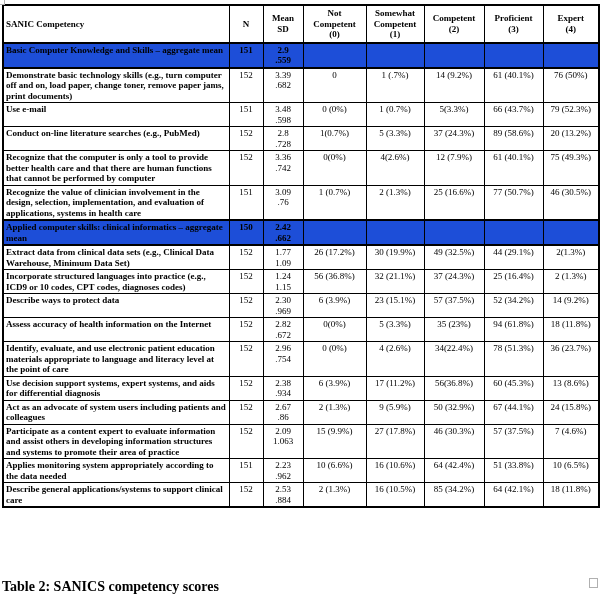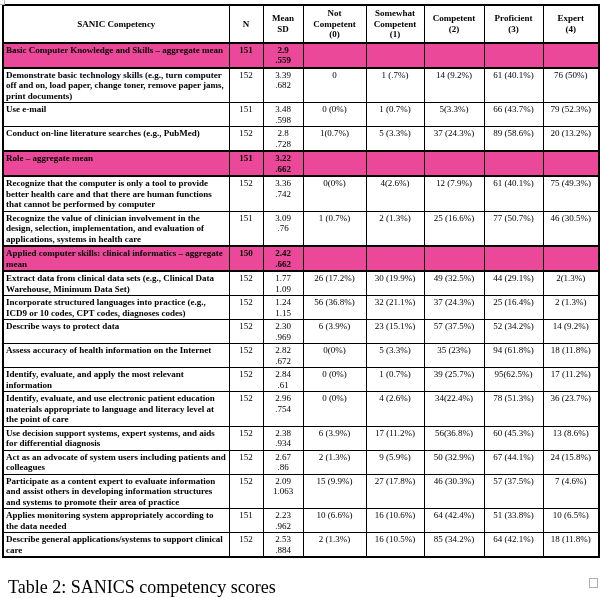--- a/index.html
+++ b/index.html
@@ -40,37 +40,37 @@
     text-align: center;
     word-wrap: break-word;
   }
   thead th {
     font-weight: bold;
     vertical-align: middle;
     height: 28px;
     padding: 2px;
     border-bottom: 2px solid #000;
   }
-  thead th.left { text-align: center; }
+  thead th.left { text-align: left; }
   td.left { text-align: left; font-weight: bold; }
 
   tr.aggregate td {
-    background: #ec4899;
+    background: #1d4ed8;
     font-weight: bold;
     border-top: 2px solid #000;
     border-bottom: 2px solid #000;
   }
 
   .caption {
     position: absolute;
-    left: 8px;
+    left: 2px;
     top: 580px;
-    font-size: 18px;
+    font-size: 14px;
     line-height: 14px;
-    font-weight: normal;
+    font-weight: bold;
     white-space: nowrap;
   }
   .artifact {
     position: absolute;
     border: 1px solid #b0b0b0;
     background: transparent;
   }
   .artifact-tl { left: -4px; top: -4px; width: 9px; height: 9px; }
   .artifact-br { left: 589px; top: 578px; width: 9px; height: 10px; }
 </style>
@@ -135,30 +135,20 @@
         <tr class="item">
           <td class="left">Conduct on-line literature searches (e.g., PubMed)</td>
           <td>152</td>
           <td>2.8<br>.728</td>
           <td>1(0.7%)</td>
           <td>5 (3.3%)</td>
           <td>37 (24.3%)</td>
           <td>89 (58.6%)</td>
           <td>20 (13.2%)</td>
         </tr>
-        <tr class="aggregate">
-          <td class="left">Role – aggregate mean</td>
-          <td>151</td>
-          <td>3.22<br>.662</td>
-          <td></td>
-          <td></td>
-          <td></td>
-          <td></td>
-          <td></td>
-        </tr>
         <tr class="item">
           <td class="left">Recognize that the computer is only a tool to provide better health care and that there are human functions that cannot be performed by computer</td>
           <td>152</td>
           <td>3.36<br>.742</td>
           <td>0(0%)</td>
           <td>4(2.6%)</td>
           <td>12 (7.9%)</td>
           <td>61 (40.1%)</td>
           <td>75 (49.3%)</td>
         </tr>
@@ -216,30 +206,20 @@
           <td class="left">Assess accuracy of health information on the Internet</td>
           <td>152</td>
           <td>2.82<br>.672</td>
           <td>0(0%)</td>
           <td>5 (3.3%)</td>
           <td>35 (23%)</td>
           <td>94 (61.8%)</td>
           <td>18 (11.8%)</td>
         </tr>
         <tr class="item">
-          <td class="left">Identify, evaluate, and apply the most relevant information</td>
-          <td>152</td>
-          <td>2.84<br>.61</td>
-          <td>0 (0%)</td>
-          <td>1 (0.7%)</td>
-          <td>39 (25.7%)</td>
-          <td>95(62.5%)</td>
-          <td>17 (11.2%)</td>
-        </tr>
-        <tr class="item">
           <td class="left">Identify, evaluate, and use electronic patient education materials appropriate to language and literacy level at the point of care</td>
           <td>152</td>
           <td>2.96<br>.754</td>
           <td>0 (0%)</td>
           <td>4 (2.6%)</td>
           <td>34(22.4%)</td>
           <td>78 (51.3%)</td>
           <td>36 (23.7%)</td>
         </tr>
         <tr class="item">

